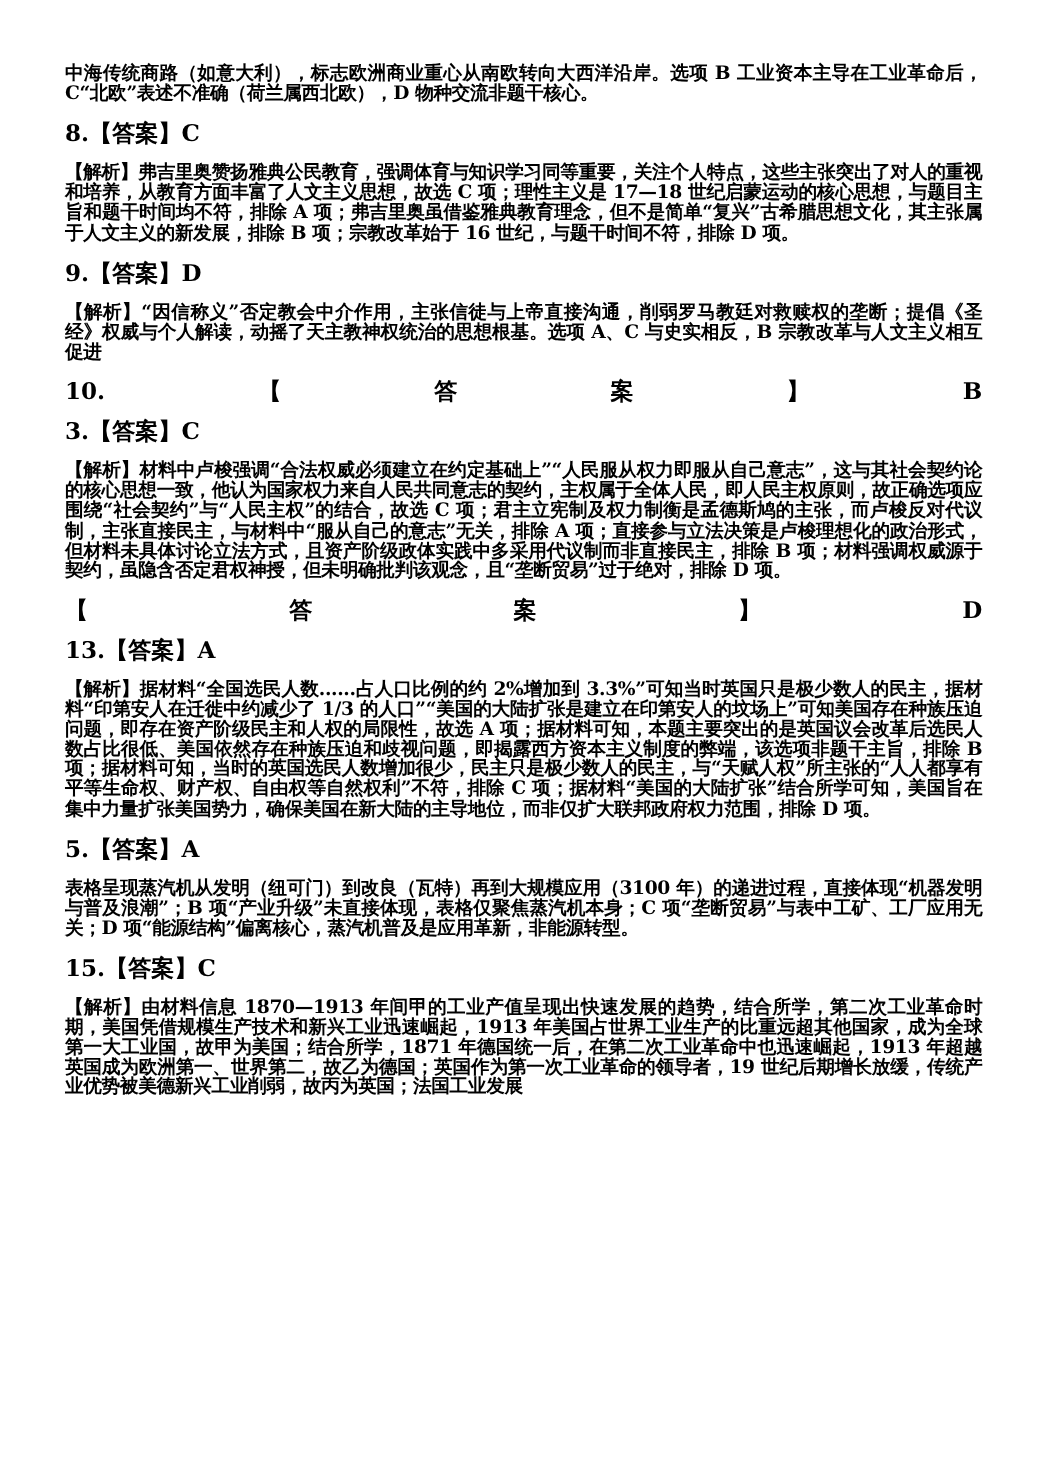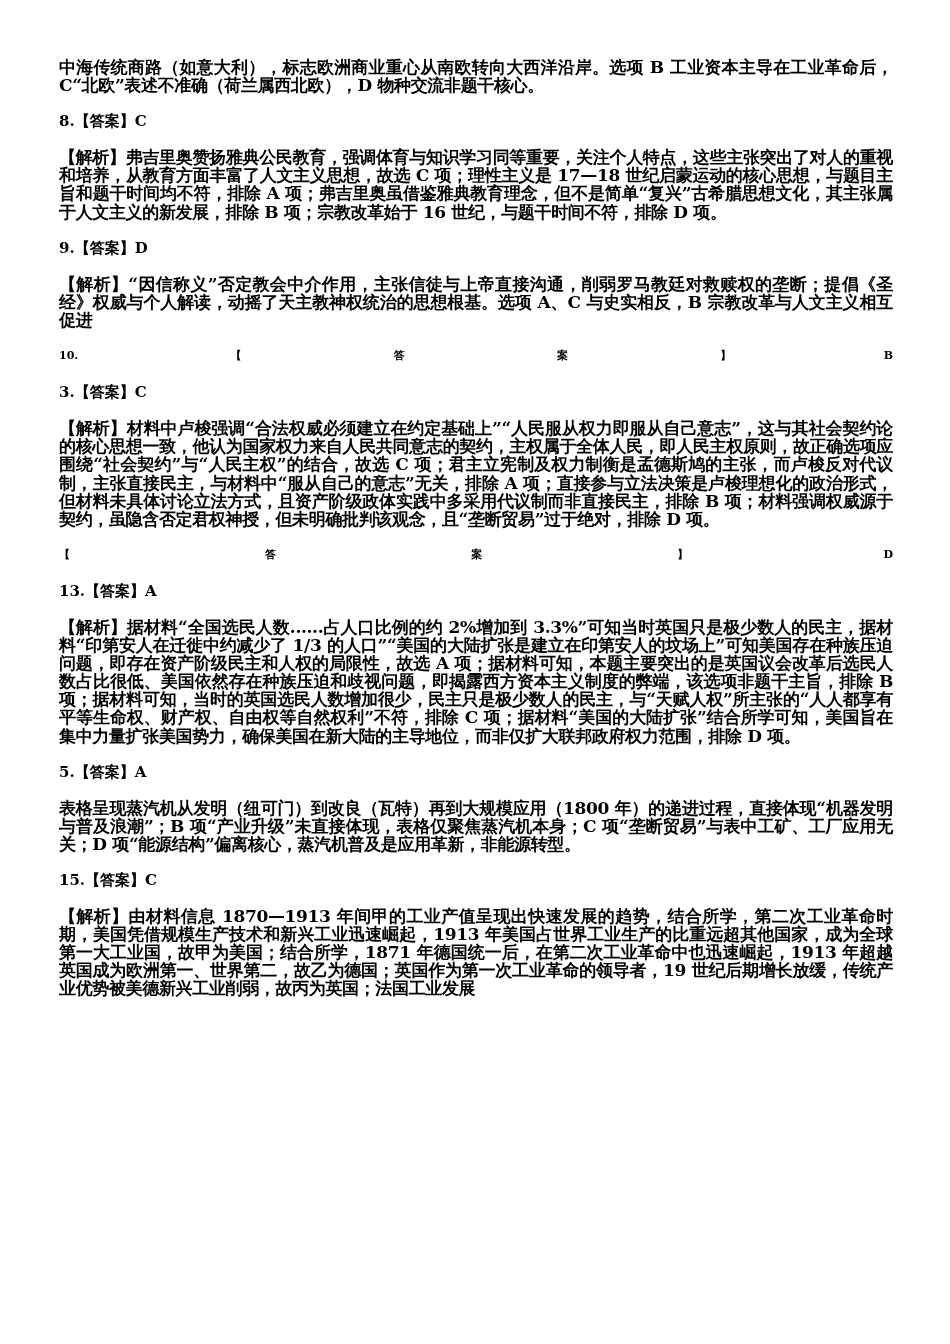--- a/index.html
+++ b/index.html
@@ -25,29 +25,29 @@
       margin: 0;
       font-size: 17px;
       line-height: 18.1px;
       font-weight: bold;
       text-align: justify;
       letter-spacing: -0.35px;
       word-break: break-all;
     }
     .heading {
       margin: 0;
-      font-size: 15px;
+      font-size: 21px;
       line-height: 18.1px;
       font-weight: bold;
     }
     .gap { height: 18px; }
     .spread {
       display: flex;
       justify-content: space-between;
-      font-size: 11px;
+      font-size: 21px;
       line-height: 18.1px;
       font-weight: bold;
       text-align: right;
     }
   </style>
 </head>
 <body>
 
 <div class="page">
 
@@ -101,21 +101,21 @@
   <div>
     <p class="heading"><span>13.</span><span>【答案】</span><span>A</span></p>
     <div class="gap"></div>
     <p class="para">【解析】据材料“全国选民人数......占人口比例的约 2%增加到 3.3%”可知当时英国只是极少数人的民主，据材料“印第安人在迁徙中约减少了 1/3 的人口”“美国的大陆扩张是建立在印第安人的坟场上”可知美国存在种族压迫问题，即存在资产阶级民主和人权的局限性，故选 A 项；据材料可知，本题主要突出的是英国议会改革后选民人数占比很低、美国依然存在种族压迫和歧视问题，即揭露西方资本主义制度的弊端，该选项非题干主旨，排除 B 项；据材料可知，当时的英国选民人数增加很少，民主只是极少数人的民主，与“天赋人权”所主张的“人人都享有平等生命权、财产权、自由权等自然权利”不符，排除 C 项；据材料“美国的大陆扩张”结合所学可知，美国旨在集中力量扩张美国势力，确保美国在新大陆的主导地位，而非仅扩大联邦政府权力范围，排除 D 项。</p>
   </div>
   <div class="gap"></div>
 
   <div>
     <p class="heading"><span>5.</span><span>【答案】</span><span>A</span></p>
     <div class="gap"></div>
-    <p class="para">表格呈现蒸汽机从发明（纽可门）到改良（瓦特）再到大规模应用（1800 年）的递进过程，直接体现“机器发明与普及浪潮”；B 项“产业升级”未直接体现，表格仅聚焦蒸汽机本身；C 项“垄断贸易”与表中工矿、工厂应用无关；D 项“能源结构”偏离核心，蒸汽机普及是应用革新，非能源转型。</p>
+    <p class="para">表格呈现蒸汽机从发明（纽可门）到改良（瓦特）再到大规模应用（3100 年）的递进过程，直接体现“机器发明与普及浪潮”；B 项“产业升级”未直接体现，表格仅聚焦蒸汽机本身；C 项“垄断贸易”与表中工矿、工厂应用无关；D 项“能源结构”偏离核心，蒸汽机普及是应用革新，非能源转型。</p>
   </div>
   <div class="gap"></div>
 
   <div>
     <p class="heading"><span>15.</span><span>【答案】</span><span>C</span></p>
     <div class="gap"></div>
     <p class="para">【解析】由材料信息 1870—1913 年间甲的工业产值呈现出快速发展的趋势，结合所学，第二次工业革命时期，美国凭借规模生产技术和新兴工业迅速崛起，1913 年美国占世界工业生产的比重远超其他国家，成为全球第一大工业国，故甲为美国；结合所学，1871 年德国统一后，在第二次工业革命中也迅速崛起，1913 年超越英国成为欧洲第一、世界第二，故乙为德国；英国作为第一次工业革命的领导者，19 世纪后期增长放缓，传统产业优势被美德新兴工业削弱，故丙为英国；法国工业发展</p>
   </div>
 
 </div>

